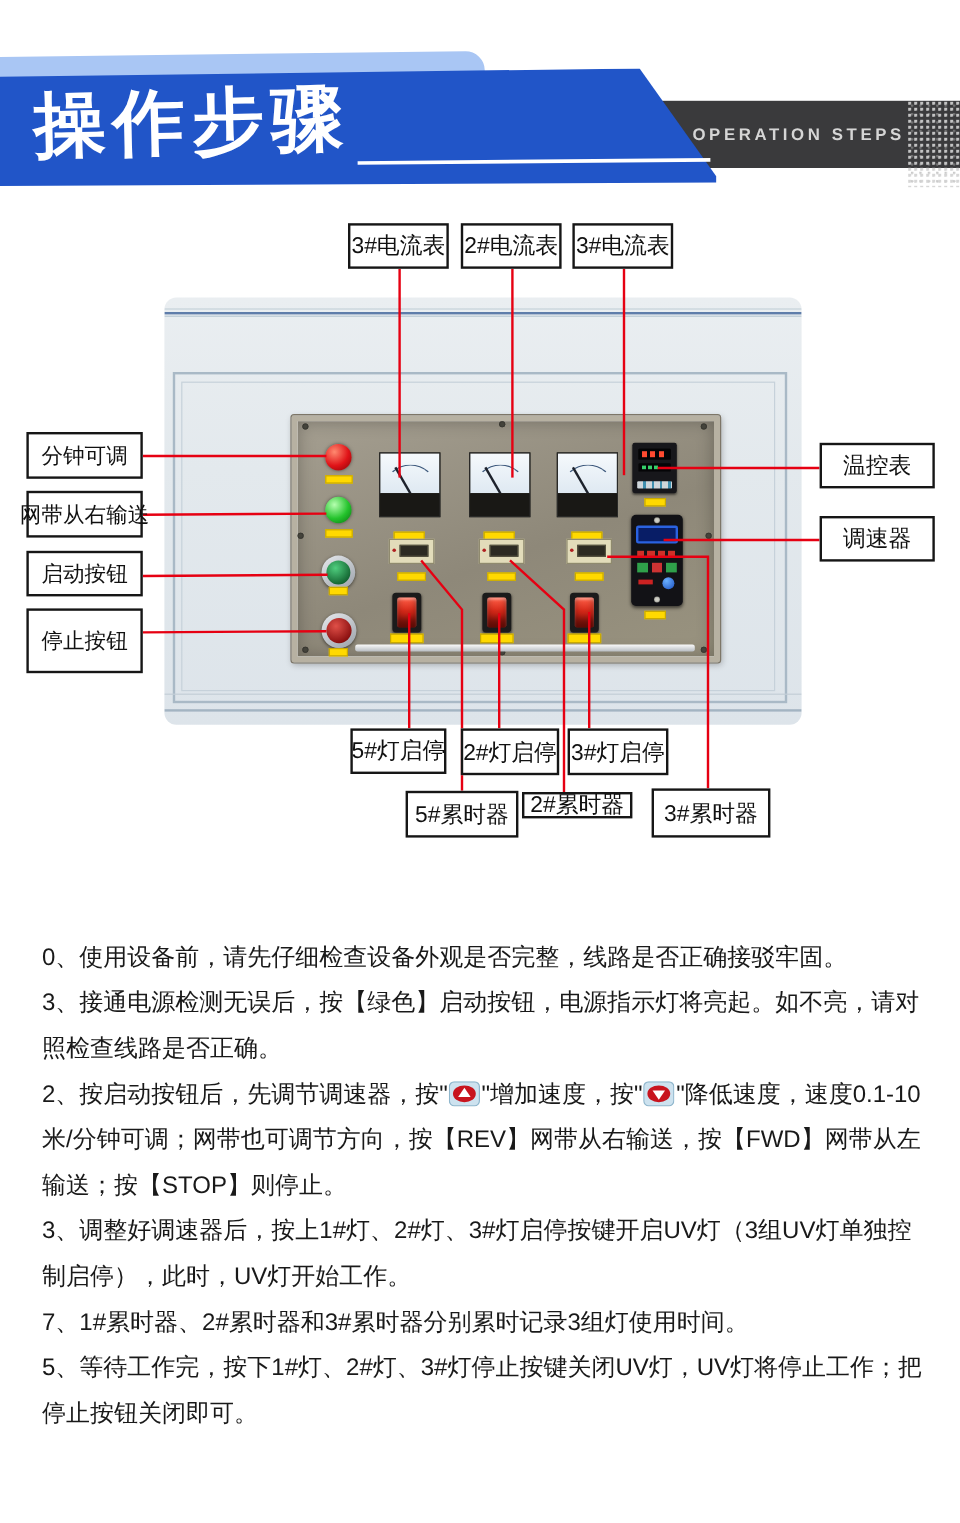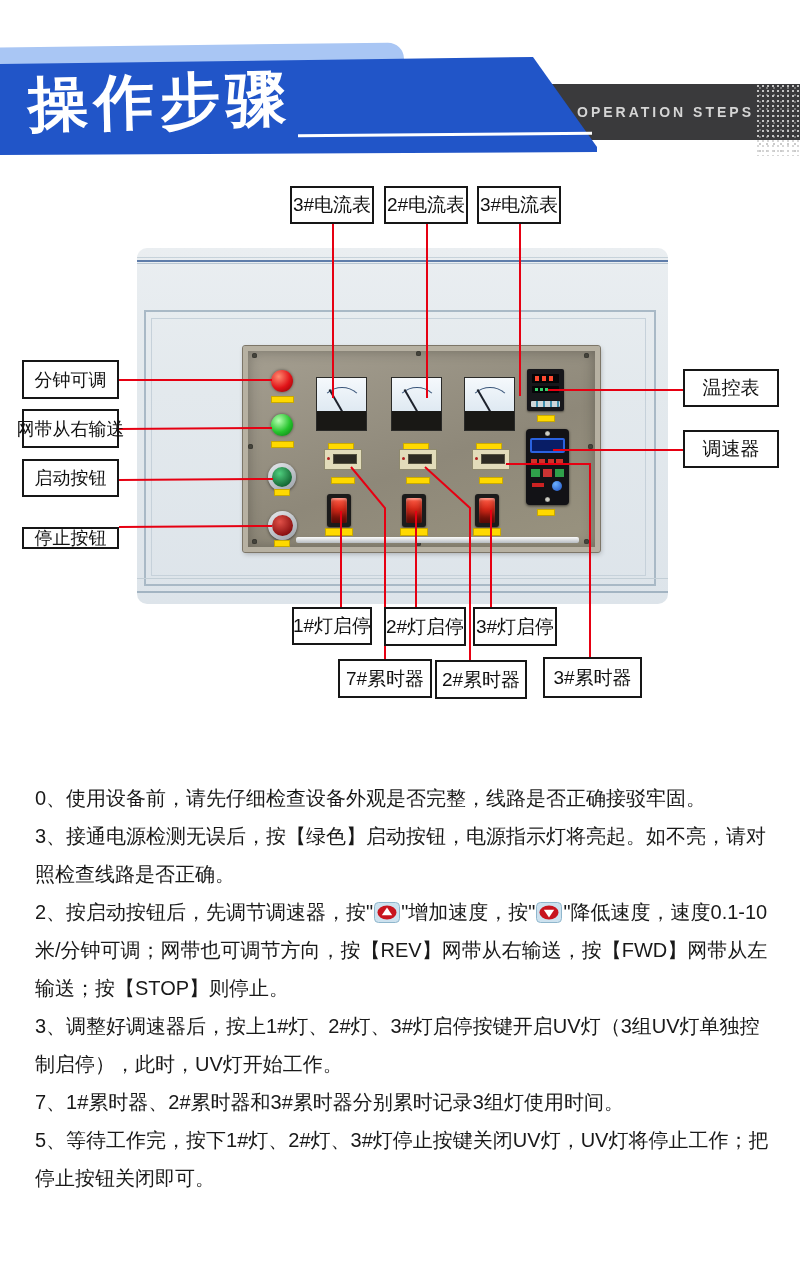--- a/index.html
+++ b/index.html
@@ -256,31 +256,31 @@
       </g>
     </svg>
 
     <div class="co" style="left:290px;top:186px;width:84px;height:38px">3#电流表</div>
     <div class="co" style="left:384px;top:186px;width:84px;height:38px">2#电流表</div>
     <div class="co" style="left:477px;top:186px;width:84px;height:38px">3#电流表</div>
 
     <div class="co sm" style="left:22px;top:360px;width:97px;height:39px">分钟可调</div>
     <div class="co sm" style="left:22px;top:409px;width:97px;height:39px">网带从右输送</div>
     <div class="co sm" style="left:22px;top:459px;width:97px;height:38px">启动按钮</div>
-    <div class="co sm" style="left:22px;top:527px;width:97px;height:22px">停止按钮</div>
+    <div class="co sm" style="left:22px;top:507px;width:97px;height:54px">停止按钮</div>
 
     <div class="co" style="left:683px;top:369px;width:96px;height:38px">温控表</div>
     <div class="co" style="left:683px;top:430px;width:96px;height:38px">调速器</div>
 
-    <div class="co" style="left:292px;top:607px;width:80px;height:38px">1#灯启停</div>
+    <div class="co" style="left:292px;top:607px;width:80px;height:38px">5#灯启停</div>
     <div class="co" style="left:384px;top:607px;width:82px;height:39px">2#灯启停</div>
     <div class="co" style="left:473px;top:607px;width:84px;height:39px">3#灯启停</div>
 
-    <div class="co" style="left:338px;top:659px;width:94px;height:39px">7#累时器</div>
-    <div class="co" style="left:435px;top:660px;width:92px;height:39px">2#累时器</div>
+    <div class="co" style="left:338px;top:659px;width:94px;height:39px">5#累时器</div>
+    <div class="co" style="left:435px;top:660px;width:92px;height:22px">2#累时器</div>
     <div class="co" style="left:543px;top:657px;width:99px;height:41px">3#累时器</div>
   </div>
 
   <div class="steps">
       <p>0、使用设备前，请先仔细检查设备外观是否完整，线路是否正确接驳牢固。</p>
       <p>3、接通电源检测无误后，按【绿色】启动按钮，电源指示灯将亮起。如不亮，请对照检查线路是否正确。</p>
       <p>2、按启动按钮后，先调节调速器，按"<span class="speed-icon"><svg viewBox="0 0 26 21" width="26" height="21">
             <rect x="0.5" y="0.5" width="25" height="20" rx="4" fill="#cde2ef" stroke="#8fb6cc"></rect>
             <ellipse cx="13" cy="10.5" rx="9.5" ry="7" fill="#c8141e"></ellipse>
             <path d="M13 5.5 L18.2 13.2 L7.8 13.2 Z" fill="#ffffff"></path>

